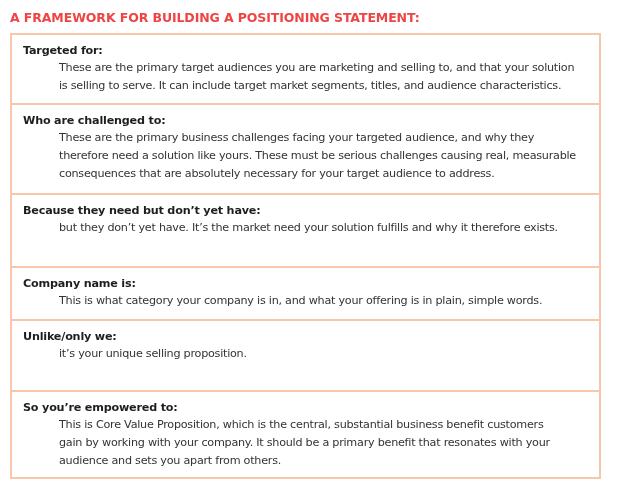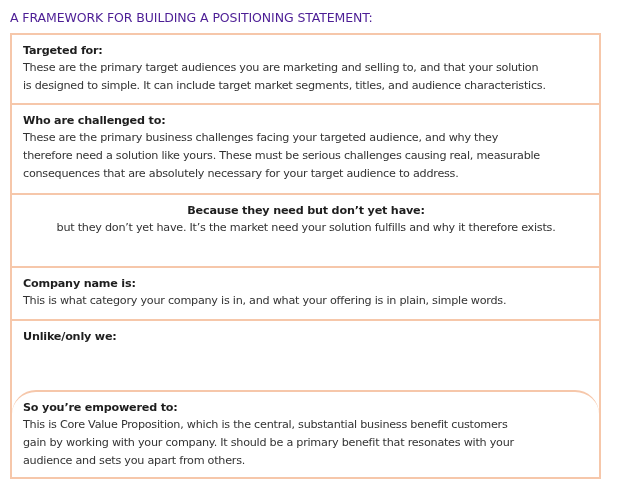--- a/index.html
+++ b/index.html
@@ -13,22 +13,22 @@
       position: relative;
       overflow: hidden;
       font-family: "DejaVu Sans", "Liberation Sans", sans-serif;
       color: #2e2e2e;
     }
     .title {
       position: absolute;
       left: 10px;
       top: 10px;
       font-size: 12.5px;
-      font-weight: normal;
-      color: #4c1d95;
+      font-weight: bold;
+      color: #ef4444;
       letter-spacing: -0.1px;
       white-space: nowrap;
     }
     .frame {
       position: absolute;
       left: 10px;
       top: 33px;
       width: 591px;
       height: 446px;
       border: 2px solid #f6c7aa;
@@ -51,67 +51,68 @@
       line-height: 17px;
       white-space: nowrap;
       letter-spacing: -0.2px;
     }
     .row-body {
       font-size: 11.2px;
       line-height: 18px;
       color: #333;
       letter-spacing: -0.25px;
     }
-    .row-body .ln { display: block; white-space: nowrap; }
+    .row-body .ln { display: block; white-space: nowrap; margin-left: 36px; }
   </style>
 </head>
 <body>
 
 <div class="title">A FRAMEWORK FOR BUILDING A POSITIONING STATEMENT:</div>
 
 <div class="frame">
 
   <div class="row first" style="top:0; height:69px;">
     <div class="row-heading">Targeted for:</div>
     <div class="row-body">
       <span class="ln">These are the primary target audiences you are marketing and selling to, and that your solution</span>
-      <span class="ln">is designed to simple. It can include target market segments, titles, and audience characteristics.</span>
+      <span class="ln">is selling to serve. It can include target market segments, titles, and audience characteristics.</span>
     </div>
   </div>
 
   <div class="row" style="top:68px; height:91px;">
     <div class="row-heading">Who are challenged to:</div>
     <div class="row-body">
       <span class="ln">These are the primary business challenges facing your targeted audience, and why they</span>
       <span class="ln">therefore need a solution like yours. These must be serious challenges causing real, measurable</span>
       <span class="ln">consequences that are absolutely necessary for your target audience to address.</span>
     </div>
   </div>
 
-  <div class="row" style="top:158px; height:74px;text-align:center;">
+  <div class="row" style="top:158px; height:74px;">
     <div class="row-heading">Because they need but don’t yet have:</div>
     <div class="row-body">
       <span class="ln">but they don’t yet have. It’s the market need your solution fulfills and why it therefore exists.</span>
     </div>
   </div>
 
   <div class="row" style="top:231px; height:54px;">
     <div class="row-heading">Company name is:</div>
     <div class="row-body">
       <span class="ln">This is what category your company is in, and what your offering is in plain, simple words.</span>
     </div>
   </div>
 
   <div class="row" style="top:284px; height:76px;">
     <div class="row-heading">Unlike/only we:</div>
     <div class="row-body">
+      <span class="ln">it’s your unique selling proposition.</span>
     </div>
   </div>
 
-  <div class="row" style="top:355px; height:87px;border-radius:24px;">
+  <div class="row" style="top:355px; height:87px;">
     <div class="row-heading">So you’re empowered to:</div>
     <div class="row-body">
       <span class="ln">This is Core Value Proposition, which is the central, substantial business benefit customers</span>
       <span class="ln">gain by working with your company. It should be a primary benefit that resonates with your</span>
       <span class="ln">audience and sets you apart from others.</span>
     </div>
   </div>
 
 </div>
 

